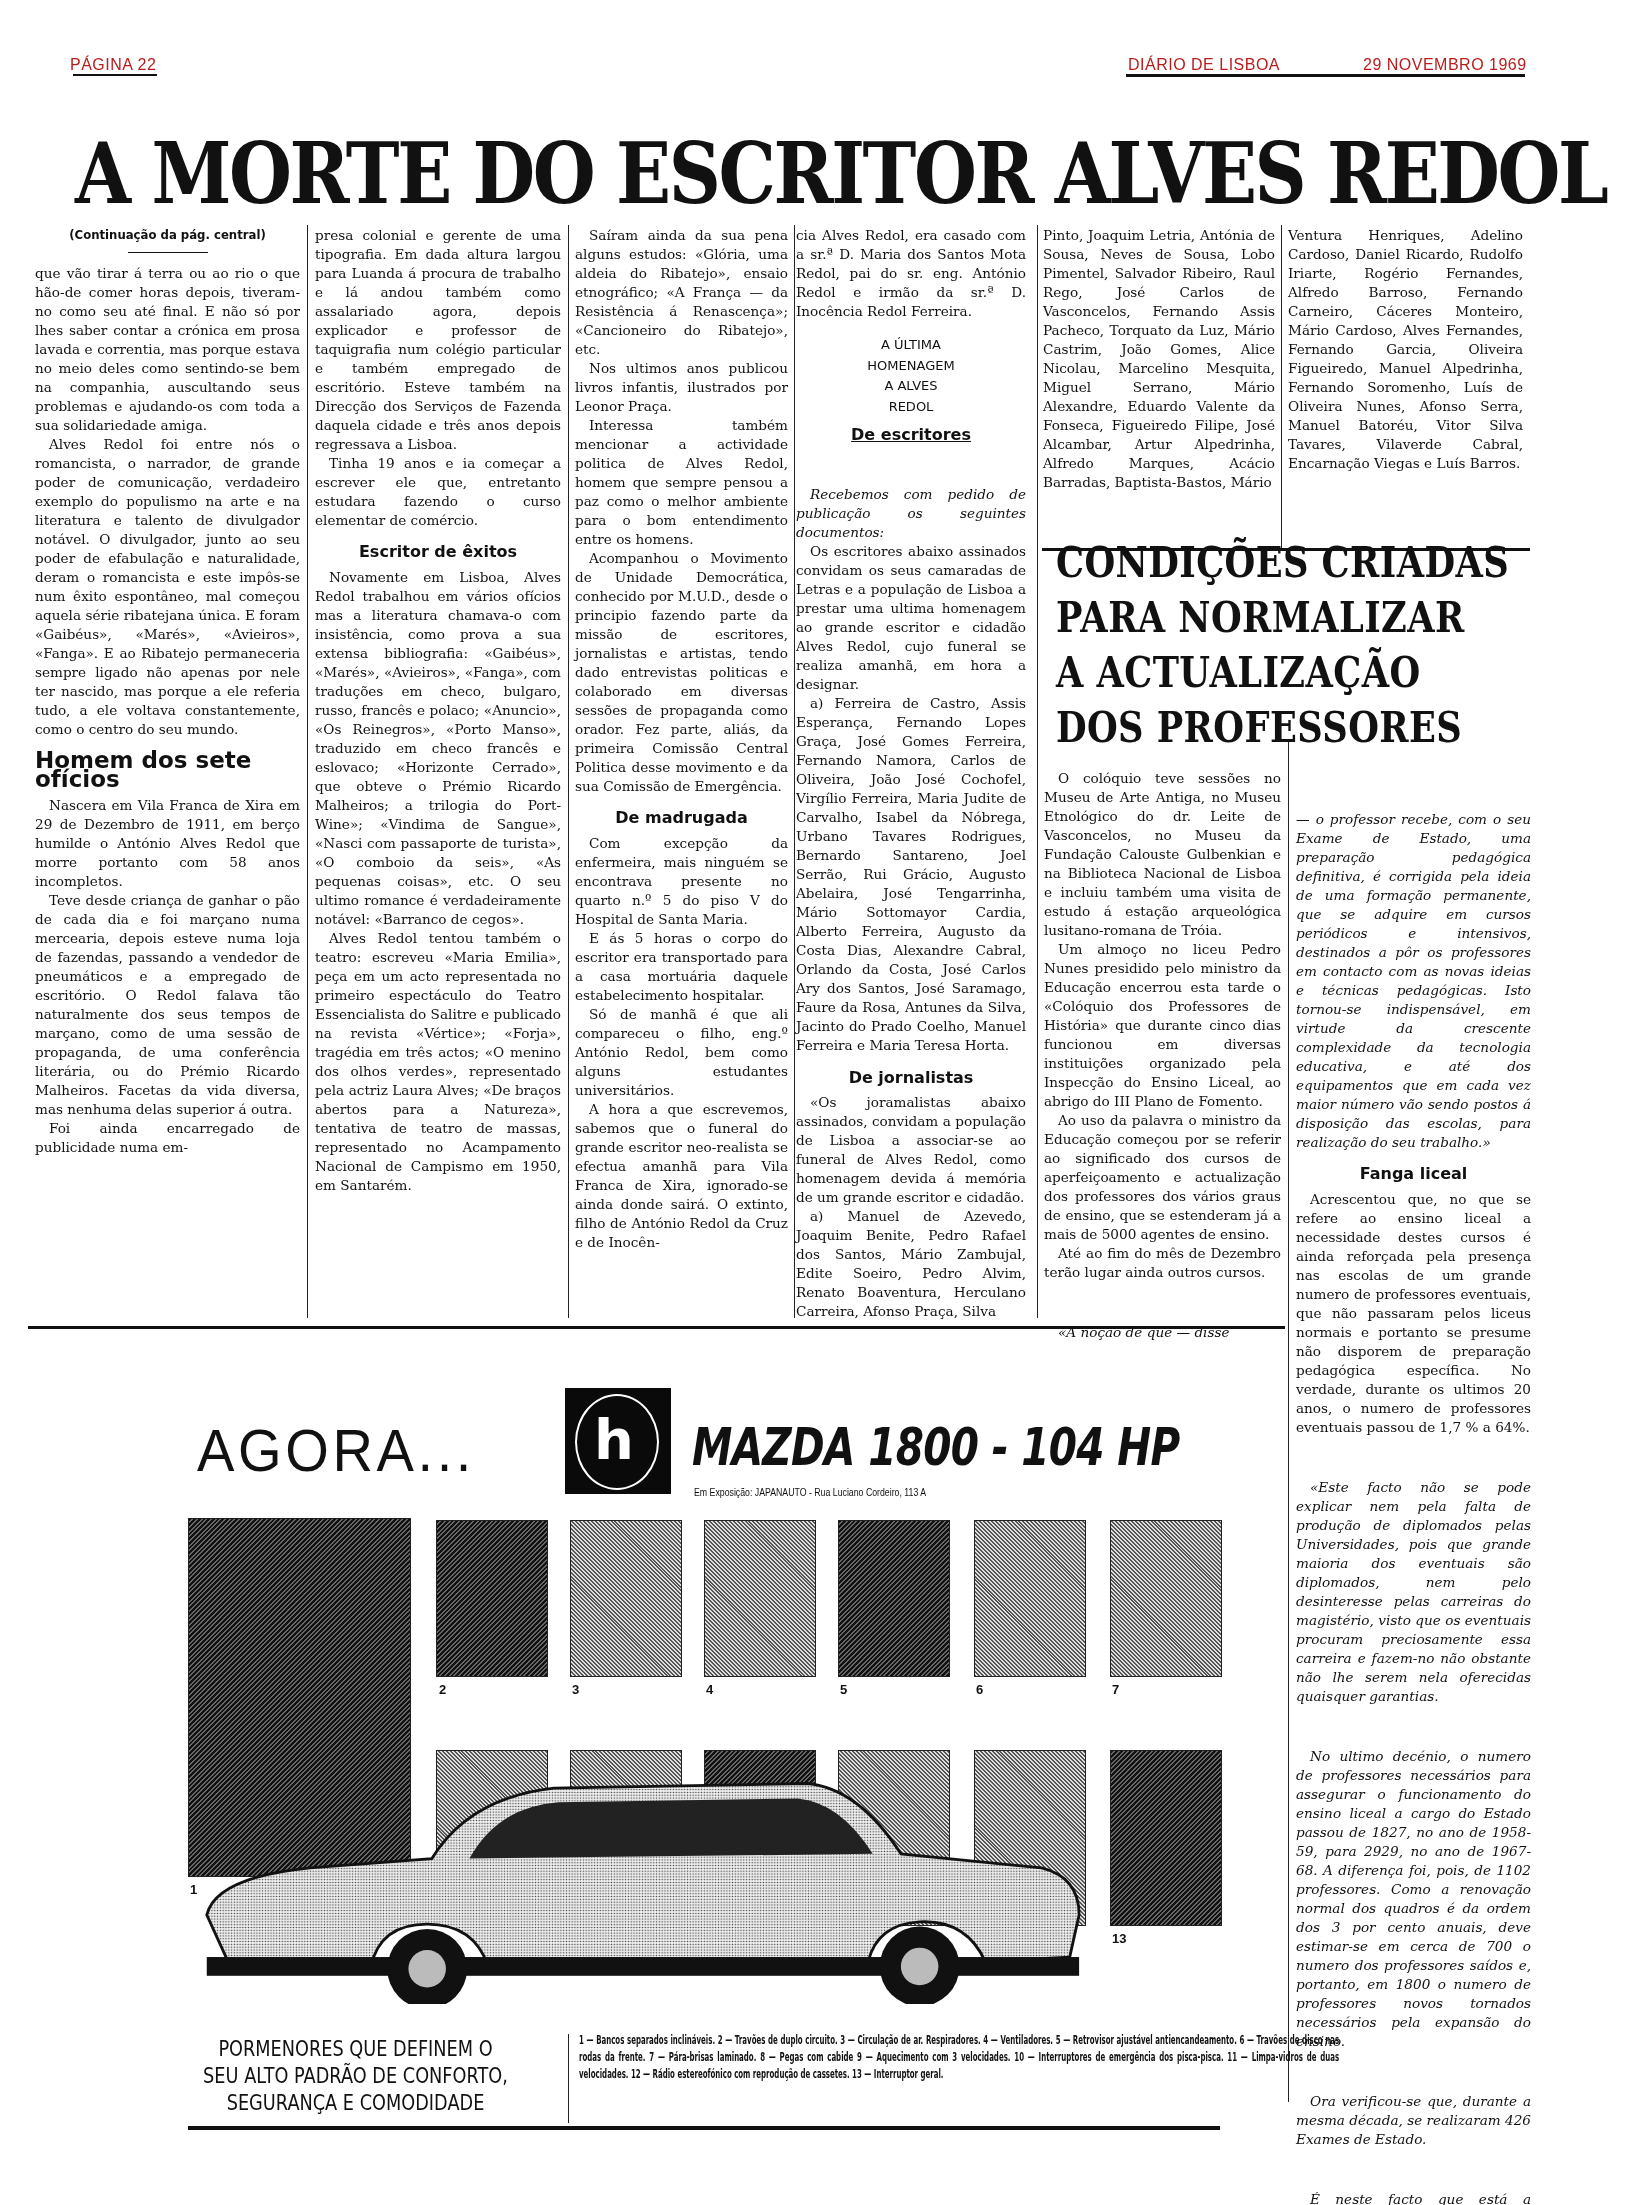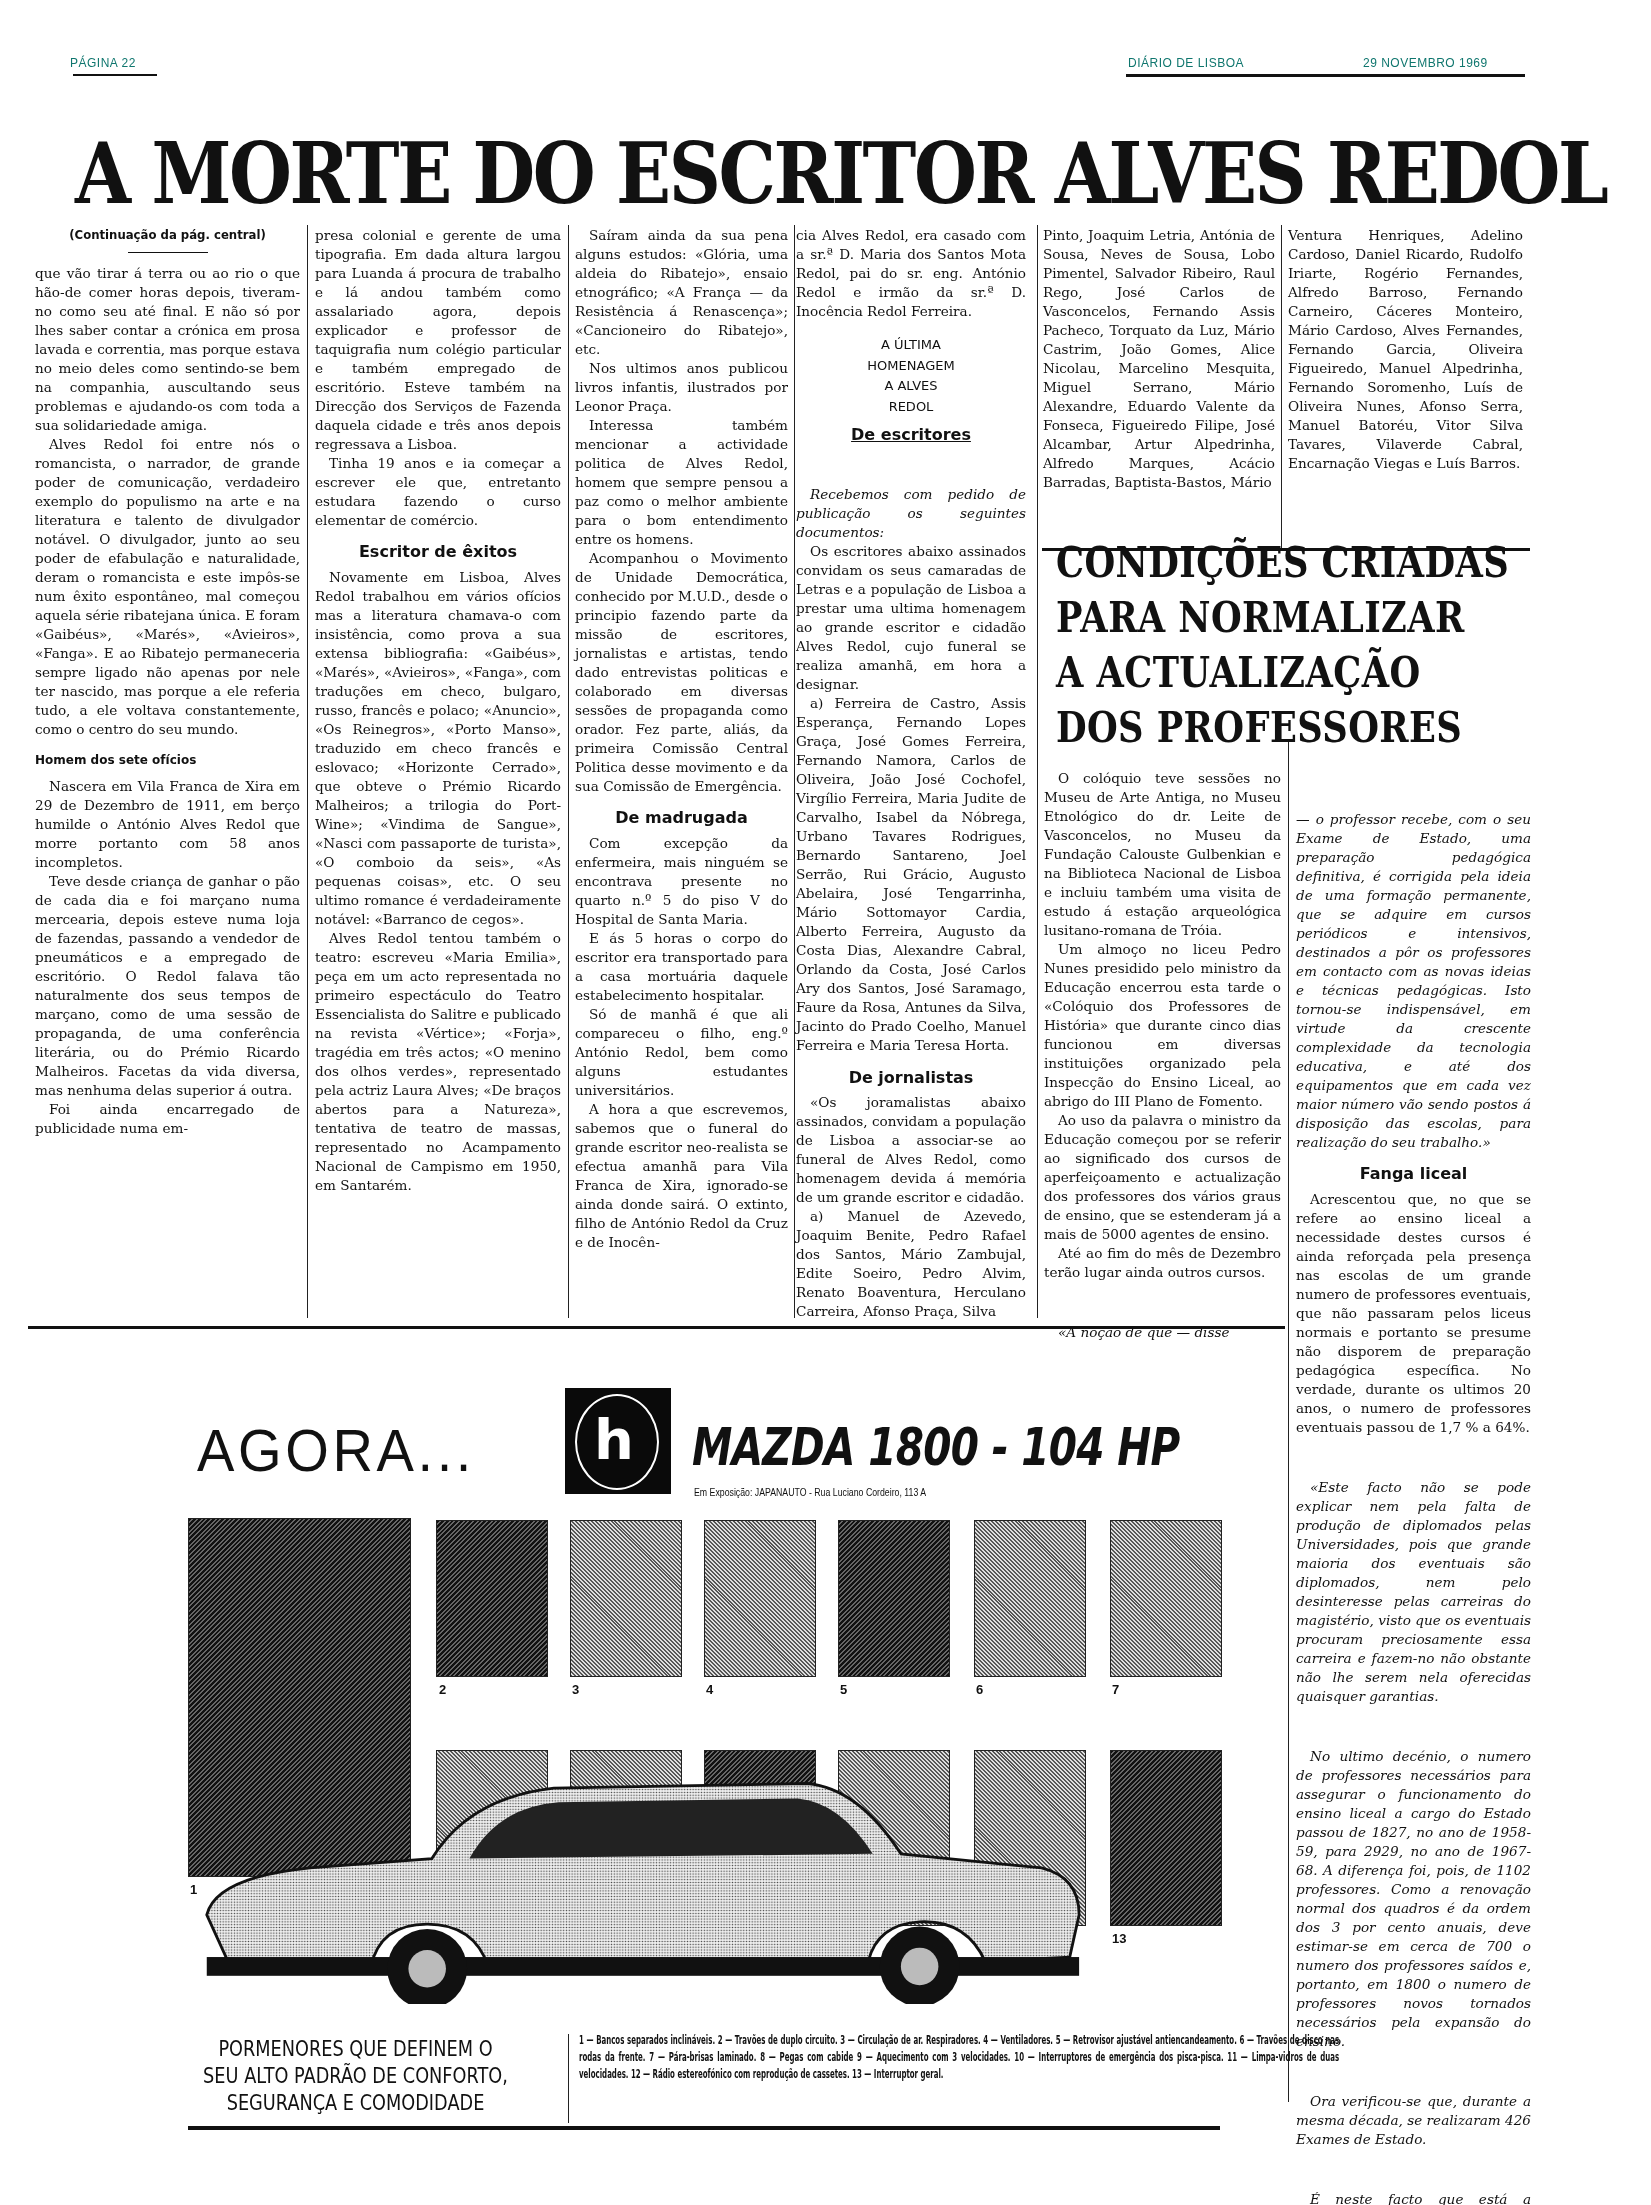--- a/index.html
+++ b/index.html
@@ -1,26 +1,26 @@
 <!DOCTYPE html>
 <html style="font-size:7.5px"><head>
 <meta charset="utf-8">
 <style>
   html,body{margin:0;padding:0;background:#fff;}
   body{width:1652px;height:2205px;position:relative;overflow:hidden;color:#111;font-family:"DejaVu Serif",serif;}
   .abs{position:absolute;}
-  .masthead{font-family:"Liberation Sans",sans-serif;font-size:12px;letter-spacing:0.5px;color:#0f766e;}
+  .masthead{font-family:"Liberation Sans",sans-serif;font-size:16px;letter-spacing:0.5px;color:#b91c1c;}
   .mh-rule{position:absolute;height:2.8px;background:#111;}
   .headline{position:absolute;left:75px;top:127px;width:1455px;font-family:"DejaVu Serif",serif;font-weight:bold;font-size:84px;line-height:94px;letter-spacing:-2.8px;transform:scaleX(0.86);transform-origin:left top;white-space:nowrap;}
   .col{position:absolute;font-family:"DejaVu Serif",serif;font-size:13.6px;line-height:19px;text-align:justify;hyphens:auto;}
   .col p{margin:0;text-indent:14px;}
   .col p.noind{text-indent:0;}
   .col .it{font-style:italic;margin-top:41px;}
   .subhead{font-family:"DejaVu Sans",sans-serif;font-weight:bold;text-align:center;font-size:16px;margin:12.2px 0 6.6px 0;text-indent:0 !important;}
-  .subhead.left{text-align:left;font-size:12px;}
+  .subhead.left{text-align:left;font-size:23px;}
   .contd{font-family:"DejaVu Sans",sans-serif;font-weight:bold;font-size:11.7px;text-align:center;}
   .shortrule{width:80px;height:1.9px;background:#111;margin:6.6px auto 10.3px;}
   .vrule{position:absolute;width:1.4px;background:#222;}
   .hrule{position:absolute;height:3.3px;background:#111;}
   .box-headline{position:absolute;left:1056px;top:535px;width:413px;font-family:"DejaVu Serif",serif;font-weight:bold;font-size:43px;line-height:55px;letter-spacing:0.5px;transform:scaleX(0.82);transform-origin:left top;white-space:nowrap;}
   .homenagem{font-family:"DejaVu Sans",sans-serif;font-weight:normal;text-align:center;font-size:13px;line-height:20.6px;margin:14px 0 0;}
   
   .ad-agora{position:absolute;left:197px;top:1417px;font-family:"Liberation Sans",sans-serif;font-size:59px;letter-spacing:3.8px;transform:scaleX(0.95);transform-origin:left top;}
   .ad-logo{position:absolute;left:565px;top:1388px;width:106px;height:106px;background:#0a0a0a;}
   .ad-logo .ring{position:absolute;left:10.3px;top:5.6px;width:80px;height:92px;border:2.3px solid #fff;border-radius:50%;}

